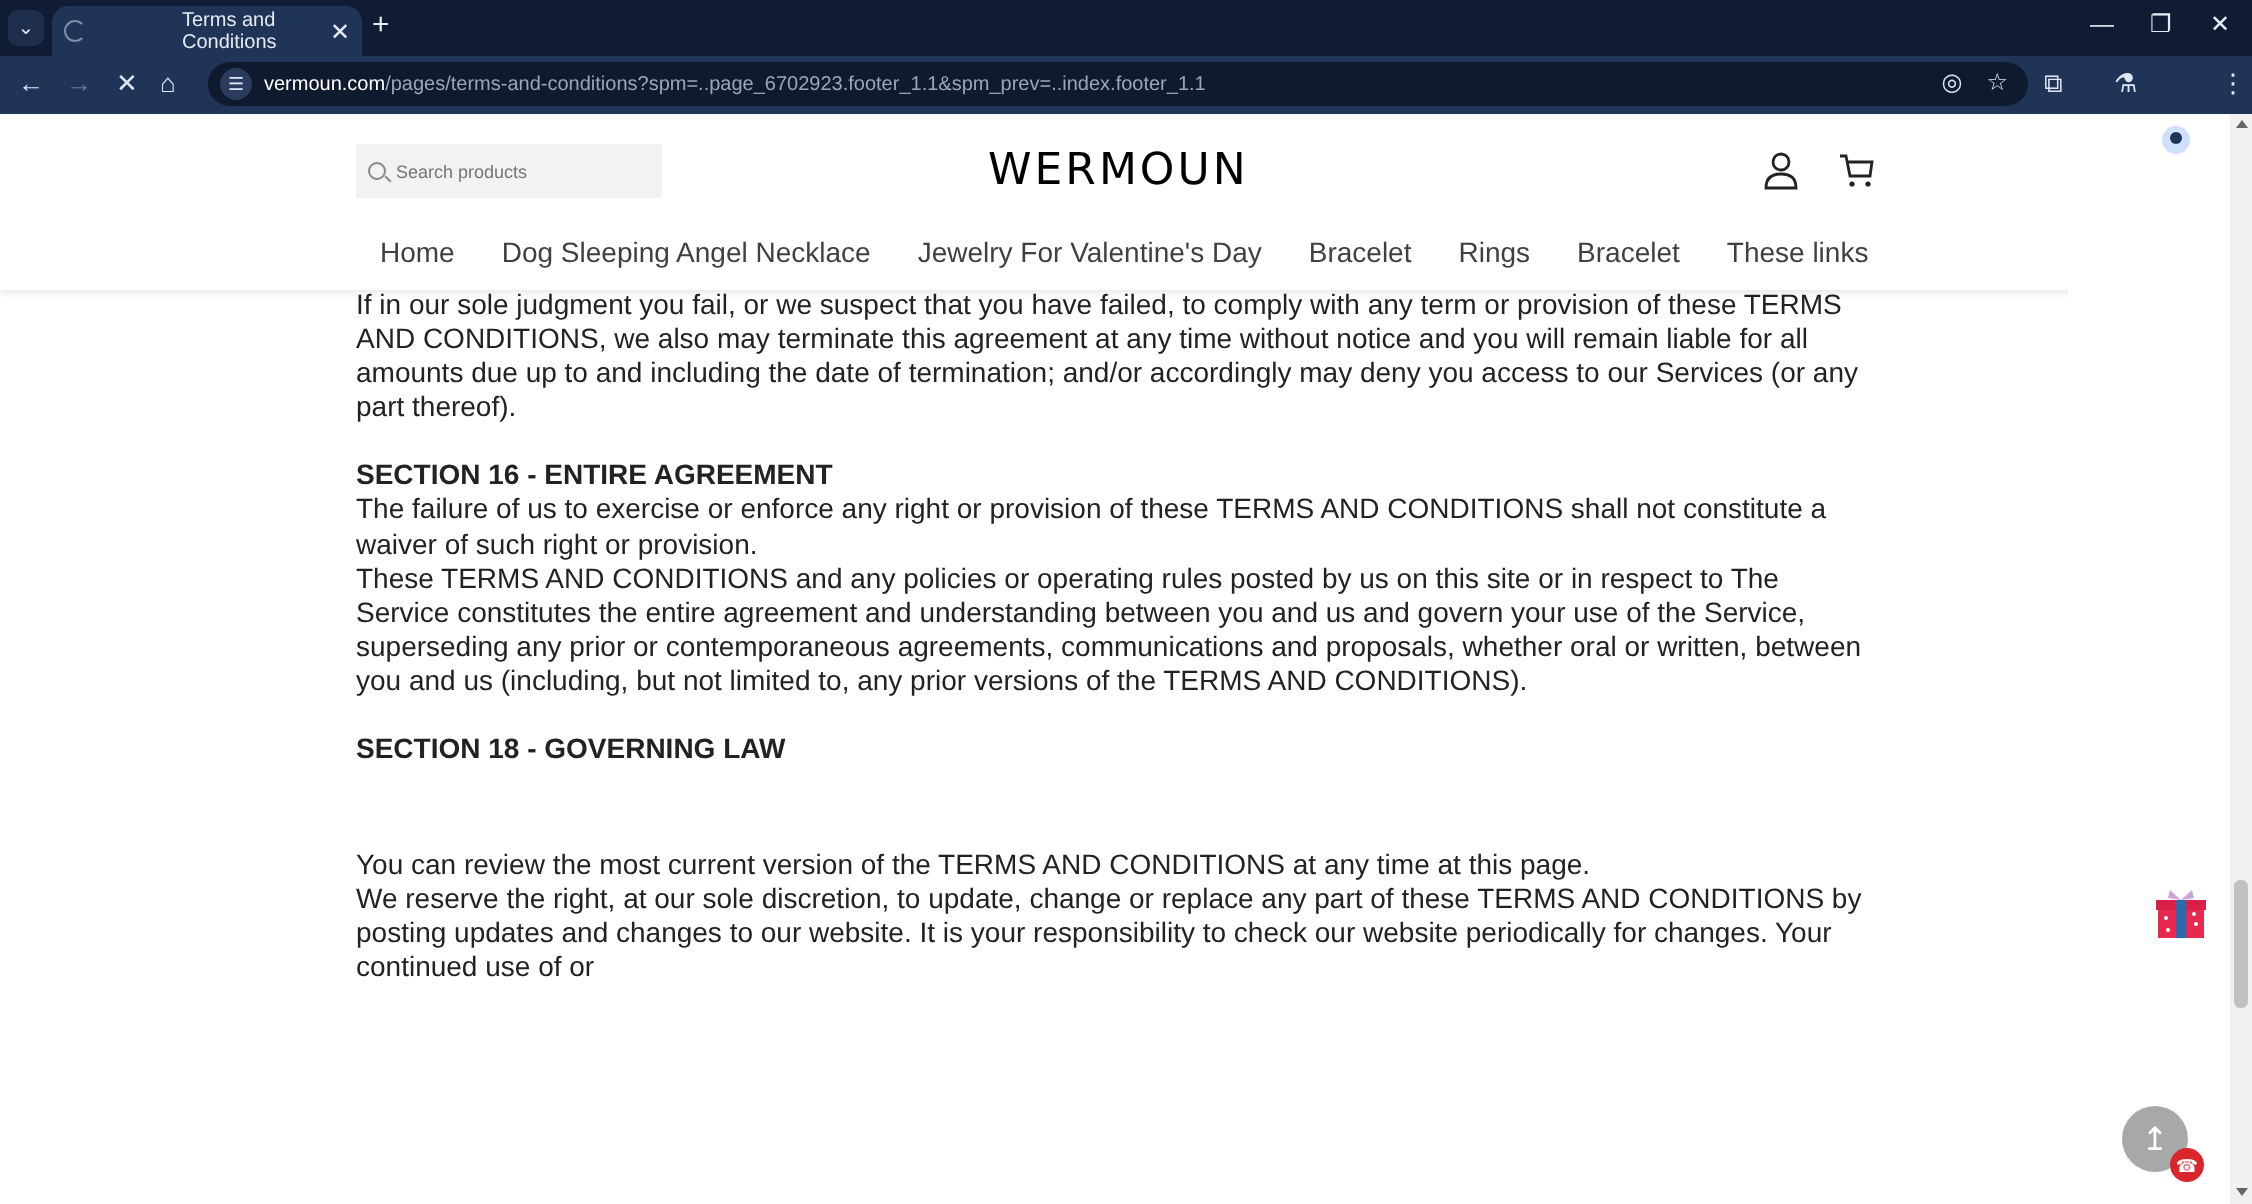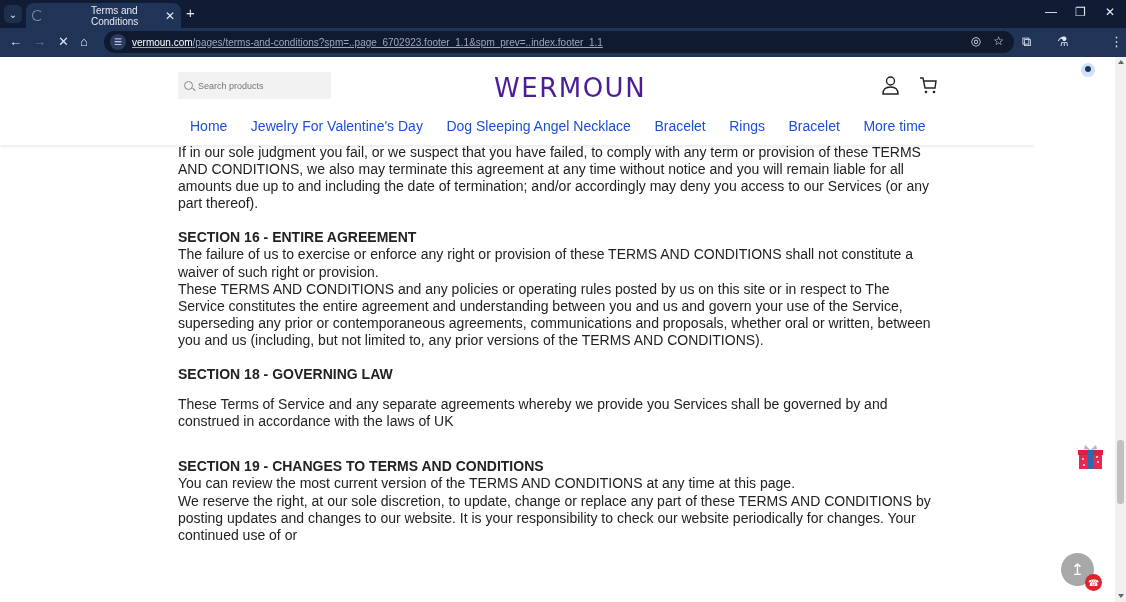--- a/index.html
+++ b/index.html
@@ -9,37 +9,37 @@
   .tab { position: absolute; left: 26px; top: 3px; width: 155px; height: 25px; background: #1f3457; border-radius: 8px 8px 0 0; display: flex; align-items: center; padding: 0 6px; }
   .tab .fav { width: 11px; height: 11px; border: 1.5px solid #7f8ea8; border-radius: 50%; margin-right: 6px; border-right-color: transparent; }
   .tab .title { color: #e6ebf3; font-size: 10px; flex: 1; margin-left: 42px; }
   .tab .x { color: #e6ebf3; font-size: 12px; }
   .newtab { position: absolute; left: 186px; top: 4px; color: #e6ebf3; font-size: 15px; }
   .win-ctrl { position: absolute; top: 5px; color: #e6ebf3; font-size: 12px; }
   .toolbar { position: absolute; left: 0; top: 28px; width: 1126px; height: 29px; background: #1f3457; }
   .nav-btn { position: absolute; top: 6px; font-size: 13px; color: #dfe6f2; }
   .omnibox { position: absolute; left: 104px; top: 3px; width: 910px; height: 22px; background: #0f1a2e; border-radius: 11px; display: flex; align-items: center; padding-left: 6px; }
   .omni-icon { width: 16px; height: 16px; border-radius: 50%; background: #2a3c5e; color: #dfe6f2; font-size: 9px; display: flex; align-items: center; justify-content: center; margin-right: 6px; }
-  .url { font-size: 10px; color: #9aa6bb; white-space: nowrap; text-decoration: underline; }
+  .url { font-size: 10px; color: #9aa6bb; white-space: nowrap; }
   .url b { color: #ffffff; font-weight: normal; }
   .omni-right { position: absolute; right: 10px; top: 3px; color: #dfe6f2; font-size: 12px; display: flex; gap: 12px; }
   .tb-right { position: absolute; top: 6px; color: #dfe6f2; font-size: 13px; }
   .avatar { position: absolute; left: 1081px; top: 35px; width: 14px; height: 14px; border-radius: 50%; background: #cfe0ff; }
   .avatar::after { content: ""; position: absolute; left: 4px; top: 3px; width: 6px; height: 6px; border-radius: 50%; background: #1f3457; }
 
   .page { position: absolute; left: 0; top: 57px; width: 1034px; height: 545px; overflow: hidden; background: #fff; }
   .header { position: absolute; left: 0; top: 0; width: 1115px; height: 88px; background: #fff; box-shadow: 0 2px 3px rgba(0,0,0,0.08); z-index: 2; }
   .search { position: absolute; left: 178px; top: 15px; width: 153px; height: 27px; background: #f2f2f2; display: flex; align-items: center; padding-left: 6px; }
   .search .mag { width: 9px; height: 9px; border: 1px solid #888; border-radius: 50%; margin-right: 5px; position: relative; }
   .search .mag::after { content: ""; position: absolute; left: 7px; top: 7px; width: 4px; height: 1px; background: #888; transform: rotate(45deg); }
   .search input { border: none; background: transparent; font-size: 9px; color: #555; outline: none; width: 120px; font-family: "Liberation Sans", sans-serif; }
-  .logo { position: absolute; left: 494px; top: 16px; font-size: 26px; letter-spacing: 1.5px; color: #4c1d95; font-family: "DejaVu Sans", sans-serif; }
+  .logo { position: absolute; left: 494px; top: 16px; font-size: 22px; letter-spacing: 1.5px; color: #000000; font-family: "DejaVu Sans", sans-serif; }
   .icon-user { position: absolute; left: 882px; top: 19px; width: 17px; height: 19px; }
   .icon-cart { position: absolute; left: 919px; top: 19px; width: 18px; height: 18px; }
-  .nav { position: absolute; left: 190px; top: 61px; display: flex; gap: 0; font-size: 14px; color: #1d4ed8; }
+  .nav { position: absolute; left: 190px; top: 61px; display: flex; gap: 0; font-size: 14px; color: #404040; }
   .nav span { margin-right: 23.5px; }
 
   .content { position: absolute; left: 178px; top: 87px; width: 760px; font-size: 14px; line-height: 17.1px; color: #222; }
   .content p { margin: 0; }
   .content .h { font-weight: bold; }
   .gap { height: 17px; }
   .gap2 { height: 13px; }
 
   .scrollbar { position: absolute; left: 1115px; top: 57px; width: 11px; height: 545px; background: #f1f1f1; }
   .thumb { position: absolute; left: 2px; top: 383px; width: 7px; height: 64px; background: #c1c1c1; border-radius: 3px; }
@@ -98,42 +98,40 @@
       <circle cx="8.5" cy="5" r="4" fill="none" stroke="#222" stroke-width="1.4"></circle>
       <path d="M1 18 Q1 11 8.5 11 Q16 11 16 18 Z" fill="none" stroke="#222" stroke-width="1.4"></path>
     </svg>
     <svg class="icon-cart" viewBox="0 0 18 18">
       <path d="M1 2 H4 L6 12 H16 L17 5 H5" fill="none" stroke="#222" stroke-width="1.4"></path>
       <circle cx="7" cy="16" r="1.3" fill="#222"></circle>
       <circle cx="15" cy="16" r="1.3" fill="#222"></circle>
     </svg>
     <div class="nav">
       <span>Home</span>
+      <span>Dog Sleeping Angel Necklace</span>
       <span>Jewelry For Valentine's Day</span>
-      <span>Dog Sleeping Angel Necklace</span>
       <span>Bracelet</span>
       <span>Rings</span>
       <span>Bracelet</span>
-      <span>More time</span>
+      <span>These links</span>
     </div>
   </div>
 
   <div class="content">
     <p>If in our sole judgment you fail, or we suspect that you have failed, to comply with any term or provision of these TERMS AND CONDITIONS, we also may terminate this agreement at any time without notice and you will remain liable for all amounts due up to and including the date of termination; and/or accordingly may deny you access to our Services (or any part thereof).</p>
     <div class="gap"></div>
     <p class="h">SECTION 16 - ENTIRE AGREEMENT</p>
     <p>The failure of us to exercise or enforce any right or provision of these TERMS AND CONDITIONS shall not constitute a waiver of such right or provision.</p>
     <p>These TERMS AND CONDITIONS and any policies or operating rules posted by us on this site or in respect to The Service constitutes the entire agreement and understanding between you and us and govern your use of the Service, superseding any prior or contemporaneous agreements, communications and proposals, whether oral or written, between you and us (including, but not limited to, any prior versions of the TERMS AND CONDITIONS).</p>
     <div class="gap"></div>
     <p class="h">SECTION 18 - GOVERNING LAW</p>
     <div class="gap2"></div>
-    <p>These Terms of Service and any separate agreements whereby we provide you Services shall be governed by and construed in accordance with the laws of UK</p>
     <div class="gap"></div>
     <div class="gap" style="height:11px"></div>
-    <p class="h">SECTION 19 - CHANGES TO TERMS AND CONDITIONS</p>
     <p>You can review the most current version of the TERMS AND CONDITIONS at any time at this page.</p>
     <p>We reserve the right, at our sole discretion, to update, change or replace any part of these TERMS AND CONDITIONS by posting updates and changes to our website. It is your responsibility to check our website periodically for changes. Your continued use of or</p>
   </div>
 </div>
 
 <div class="scrollbar">
   <div class="arrow-up"></div>
   <div class="thumb"></div>
   <div class="arrow-down"></div>
 </div>

